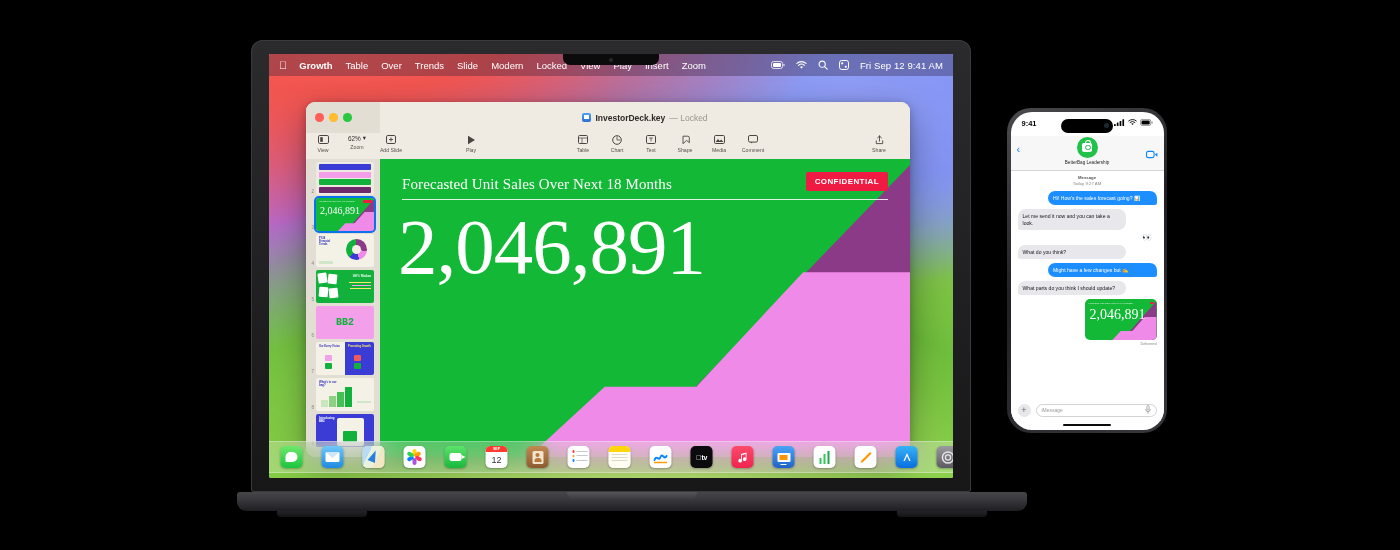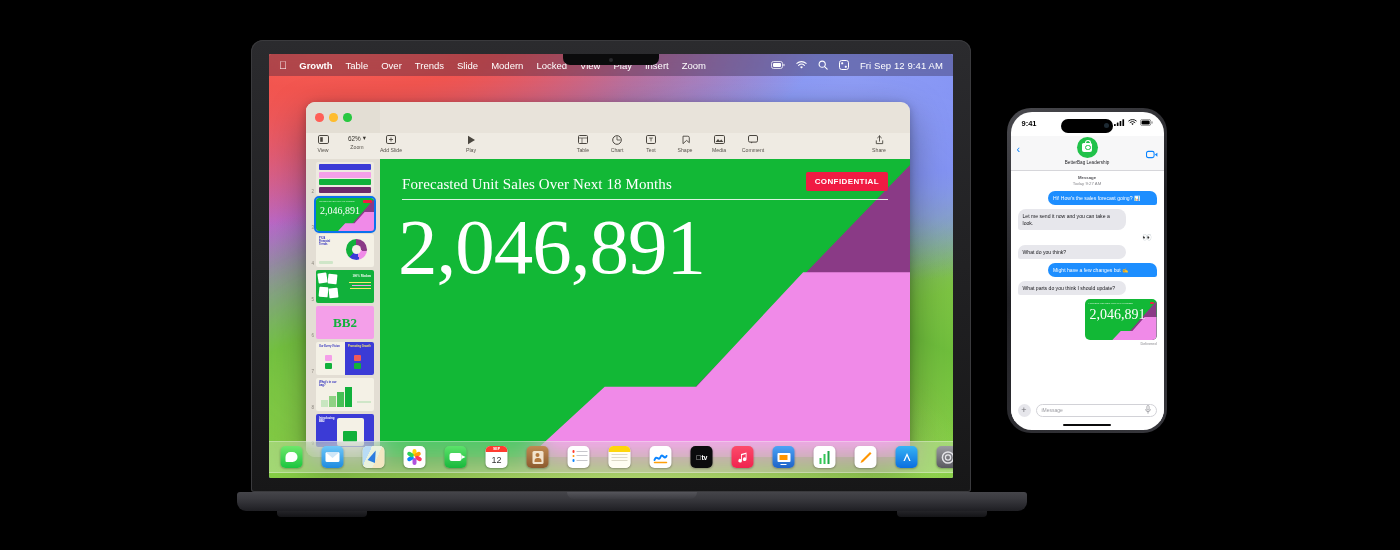--- a/index.html
+++ b/index.html
@@ -266,20 +266,25 @@
         </span>
       </div>
 
       <div class="kw">
         <div class="kw-top">
           <div class="kw-sidebar-top">
             <span class="dot r"></span>
             <span class="dot y"></span>
             <span class="dot g"></span>
           </div>
+          <div class="kw-title-bar">
+            <span class="kn-icon"></span>
+            <span class="kw-title">InvestorDeck.key</span>
+            <span class="kw-sub">— Locked</span>
+          </div>
         </div>
 
         <div class="kw-toolbar">
           <div class="tb-left-pad"></div>
           <div class="tb-items">
             <div class="tb">
               <span class="ic">
                   <svg width="11" height="9" viewBox="0 0 11 9">
                     <rect x=".5" y=".5" width="10" height="8" rx="1.3" fill="none" stroke="#4a463f"></rect>
                     <rect x="2.2" y="2.2" width="2.6" height="4.6" fill="#4a463f"></rect>
@@ -426,21 +431,21 @@
                 <div style="position:absolute;right:3px;top:4px;font-size:3px;color:#fff;font-weight:700;font-family:'Liberation Serif',serif">100% Modern</div>
                 <div style="position:absolute;right:3px;top:12px;width:22px;height:1.3px;background:#f7e96a"></div>
                 <div style="position:absolute;right:3px;top:15px;width:19px;height:1.3px;background:#f49fe9"></div>
                 <div style="position:absolute;right:3px;top:18px;width:21px;height:1.3px;background:#f7e96a"></div>
               </div>
             </div>
 
             <div class="thumb-row">
               <span class="thumb-num">6</span>
               <div class="thumb" style="background:#f49fe9;display:flex;align-items:center;justify-content:center">
-                <span style="font-family:Liberation Serif, serif;font-size:13px;color:#11b13b;font-weight:700">BB2</span>
+                <span style="font-family:Liberation Mono, monospace;font-size:10px;color:#11b13b;font-weight:700">BB2</span>
               </div>
             </div>
 
             <div class="thumb-row">
               <span class="thumb-num">7</span>
               <div class="thumb" style="background:#f4f1e6;display:flex">
                 <div style="flex:1;position:relative">
                   <div style="position:absolute;left:3px;top:3px;font-size:2.6px;color:#2f2fbe;font-weight:700;line-height:1.2">Our Every Vision</div>
                   <div style="position:absolute;left:9px;top:13px;width:7px;height:6px;background:#f49fe9;border-radius:1px"></div>
                   <div style="position:absolute;left:9px;top:21px;width:7px;height:6px;background:#11b13b;border-radius:1px"></div>

